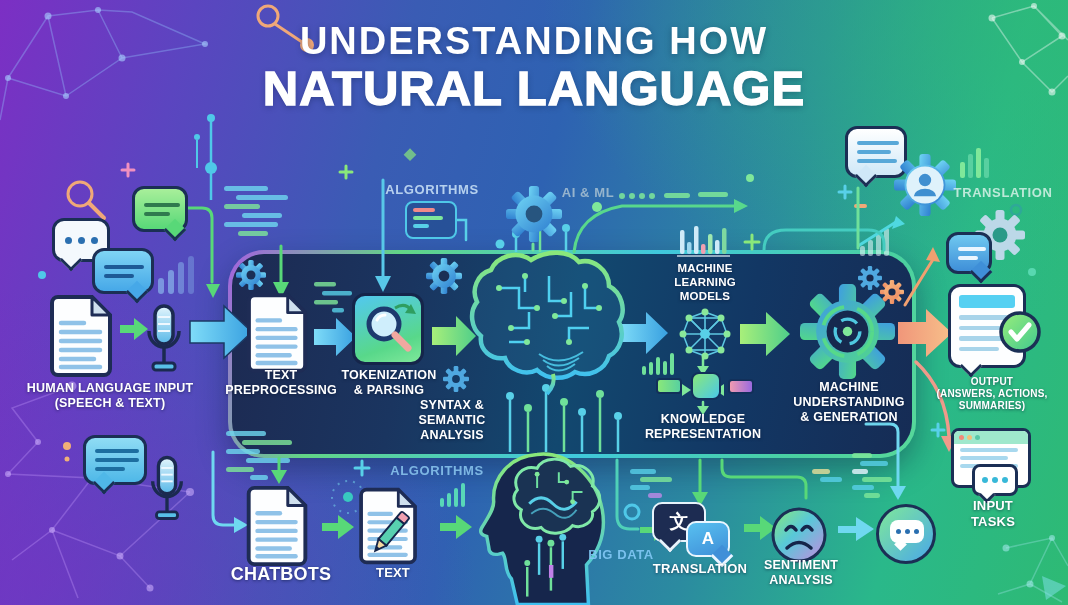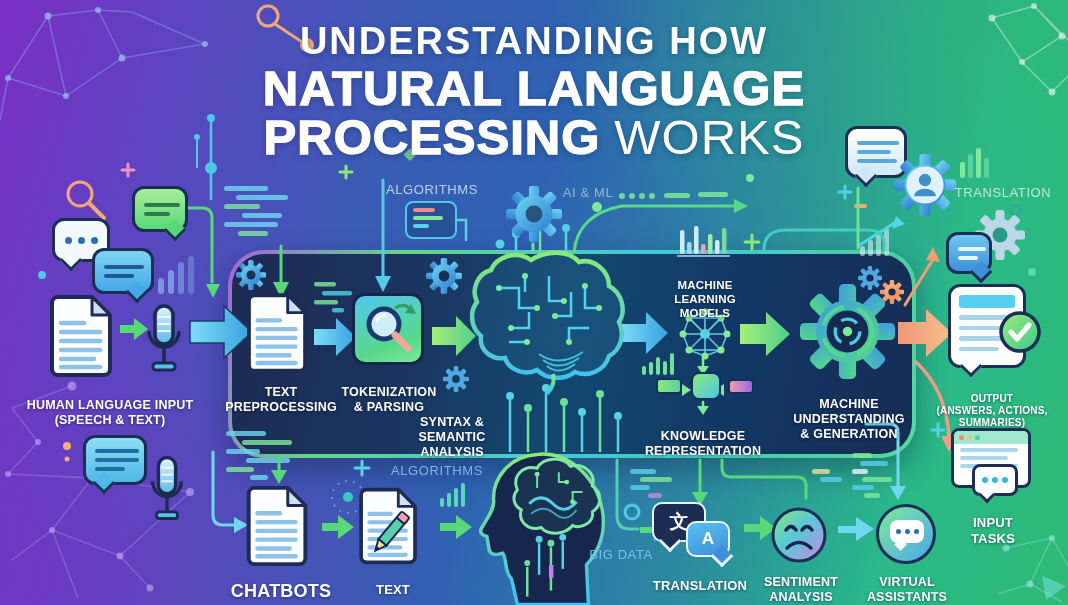--- a/index.html
+++ b/index.html
@@ -5,22 +5,22 @@
   html,body{margin:0;padding:0;}
   body{font-family:"Liberation Sans","DejaVu Sans",sans-serif;}
   #stage{position:relative;width:1068px;height:605px;overflow:hidden;
     background:
       radial-gradient(620px 420px at 4% 96%, rgba(124,47,196,.55), rgba(124,47,196,0) 70%),
       radial-gradient(700px 420px at 98% 2%, rgba(46,186,116,.65), rgba(46,186,116,0) 72%),
       linear-gradient(105deg,#7c2fc4 0%,#5b45c0 16%,#3a5cb4 34%,#2e62b2 48%,#2b8ba0 68%,#2ab88a 84%,#2eba74 100%);
   }
   .lbl{position:absolute;z-index:5;color:#fff;font-weight:700;font-size:12.5px;line-height:1.2;
        text-align:center;white-space:pre-line;letter-spacing:.2px;transform:translateX(-50%);
-       text-shadow:0 1px 3px rgba(8,20,50,.55);margin-top:17px;}
-  .wm{position:absolute;z-index:5;font-weight:400;font-size:13px;letter-spacing:.6px;transform:translateX(-50%);
+       text-shadow:0 1px 3px rgba(8,20,50,.55);}
+  .wm{position:absolute;z-index:5;font-weight:700;font-size:13px;letter-spacing:.6px;transform:translateX(-50%);
       color:rgba(214,236,252,.8);white-space:pre;}
   .title{position:absolute;left:0;right:0;text-align:center;color:#fff;z-index:6;
          text-shadow:0 2px 6px rgba(10,25,60,.35);}
   .t1{top:20px;font-size:38px;font-weight:700;letter-spacing:2px;}
   .t2{top:60px;font-size:49px;font-weight:700;letter-spacing:1px;-webkit-text-stroke:1.4px #fff;}
   .t3{top:109px;font-size:49px;font-weight:700;letter-spacing:1px;}
   .t3 .heavy{-webkit-text-stroke:1.4px #fff;}
   .t3 .light{font-weight:400;margin-left:14px;}
   .panel{position:absolute;left:228px;top:250px;width:688px;height:208px;border-radius:36px;padding:4px;
          box-sizing:border-box;z-index:1;
@@ -134,21 +134,20 @@
       <linearGradient id="fGrad" x1="0" y1="0" x2="1" y2="1">
           <stop offset="0" stop-color="#8ae87a"></stop>
           <stop offset=".45" stop-color="#58c8d8"></stop>
           <stop offset="1" stop-color="#c88ae0"></stop>
         </linearGradient>
     </defs>
   </svg>
 
   <div class="title t2">NATURAL LANGUAGE</div>
   <div class="title t1">UNDERSTANDING HOW</div>
-  <div class="title t3"><span class="heavy">PROCESSING</span><span class="light">WORKS</span></div>
 
   <div class="panel">
       <div class="panel-inner"></div>
     </div>
 
   <svg id="deco" width="1068" height="605">
 
     <g stroke="rgba(150,200,255,.35)" stroke-width="1.5" fill="none">
       <path d="M8,78 L48,16 L98,10 L122,58 L66,96 Z M48,16 L66,96 M98,10 L132,12 L205,44 L122,58 M8,78 L0,120"></path>
     </g>
@@ -688,22 +687,20 @@
 ANALYSIS</div>
 
   <div class="circ" style="left:876px;top:504px;width:60px;height:60px;background:linear-gradient(135deg,#7fe89a,#4aa8e8);">
     <div style="position:absolute;left:11px;top:13px;width:34px;height:23px;background:#fff;border-radius:8px;display:flex;align-items:center;justify-content:center;gap:4px;">
       <i style="width:5px;height:5px;border-radius:50%;background:#2a6fb0;"></i>
         <i style="width:5px;height:5px;border-radius:50%;background:#2a6fb0;"></i>
         <i style="width:5px;height:5px;border-radius:50%;background:#2a6fb0;"></i>
     </div>
     <div style="position:absolute;left:17px;top:33px;width:9px;height:9px;background:#fff;transform:rotate(45deg);"></div>
   </div>
-  <div class="lbl" style="left:907px;top:558px;width:90px;">VIRTUAL
-ASSISTANTS</div>
 
   <div class="browser" style="left:951px;top:428px;width:80px;height:60px;">
     <div class="bhead">
         <i style="background:#f08a7a;"></i>
         <i style="background:#f0c07a;"></i>
         <i style="background:#58c8a8;"></i>
       </div>
     <div class="brow" style="width:58px;"></div>
       <div class="brow" style="width:48px;"></div>
       <div class="brow" style="width:58px;"></div>

